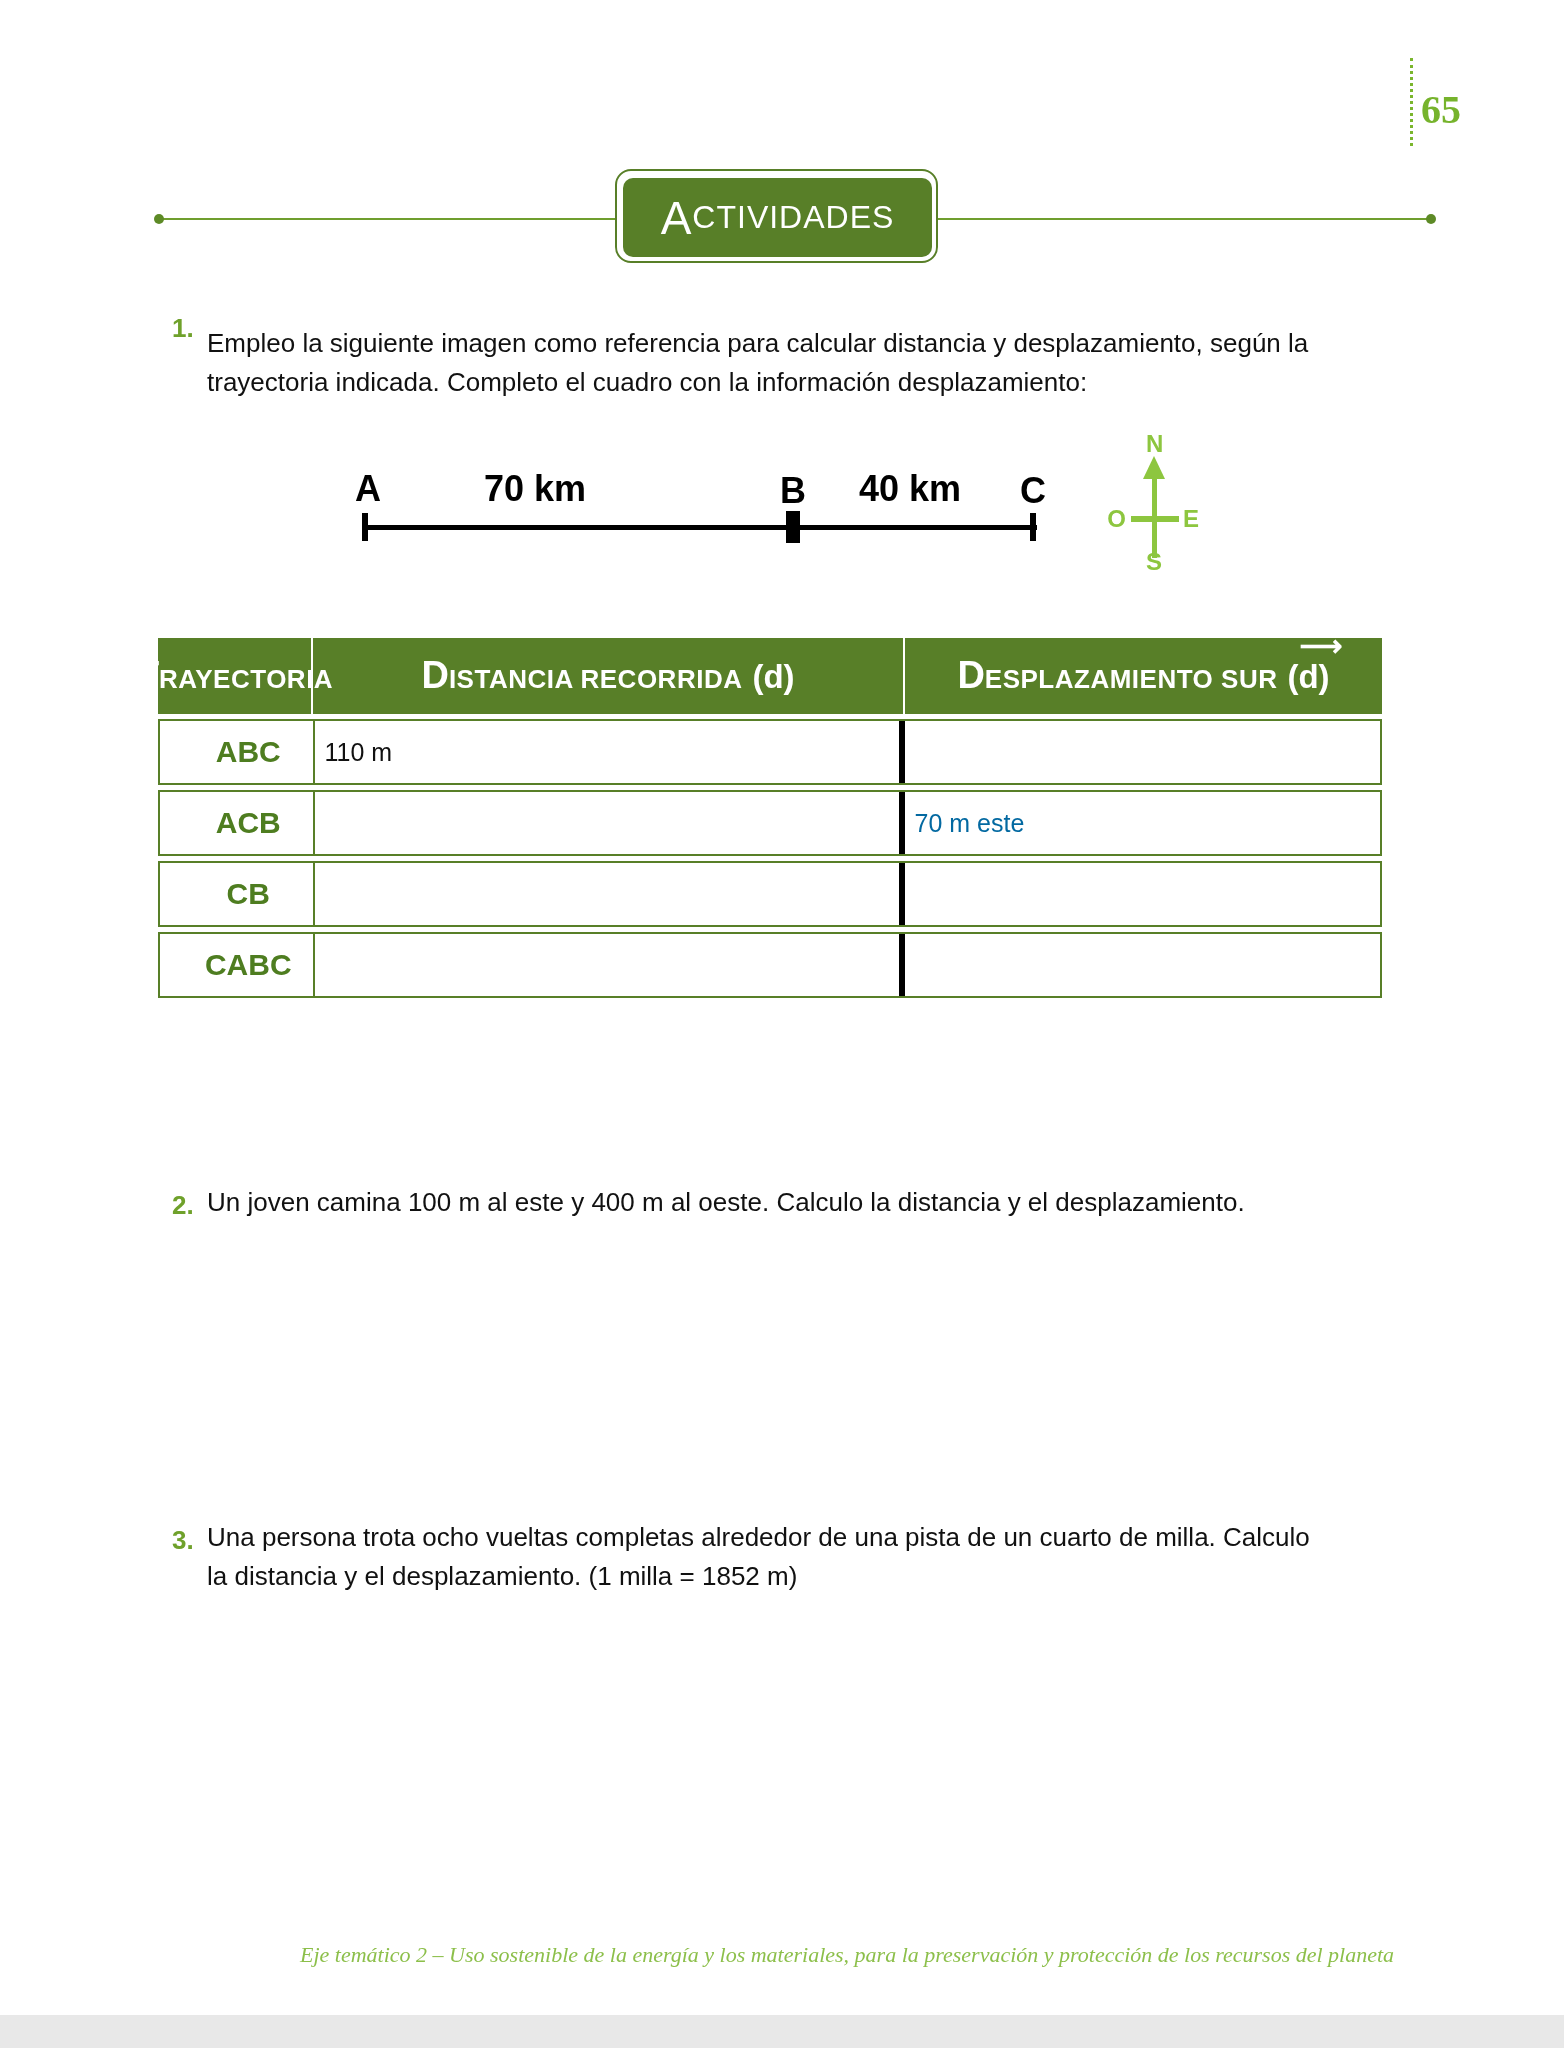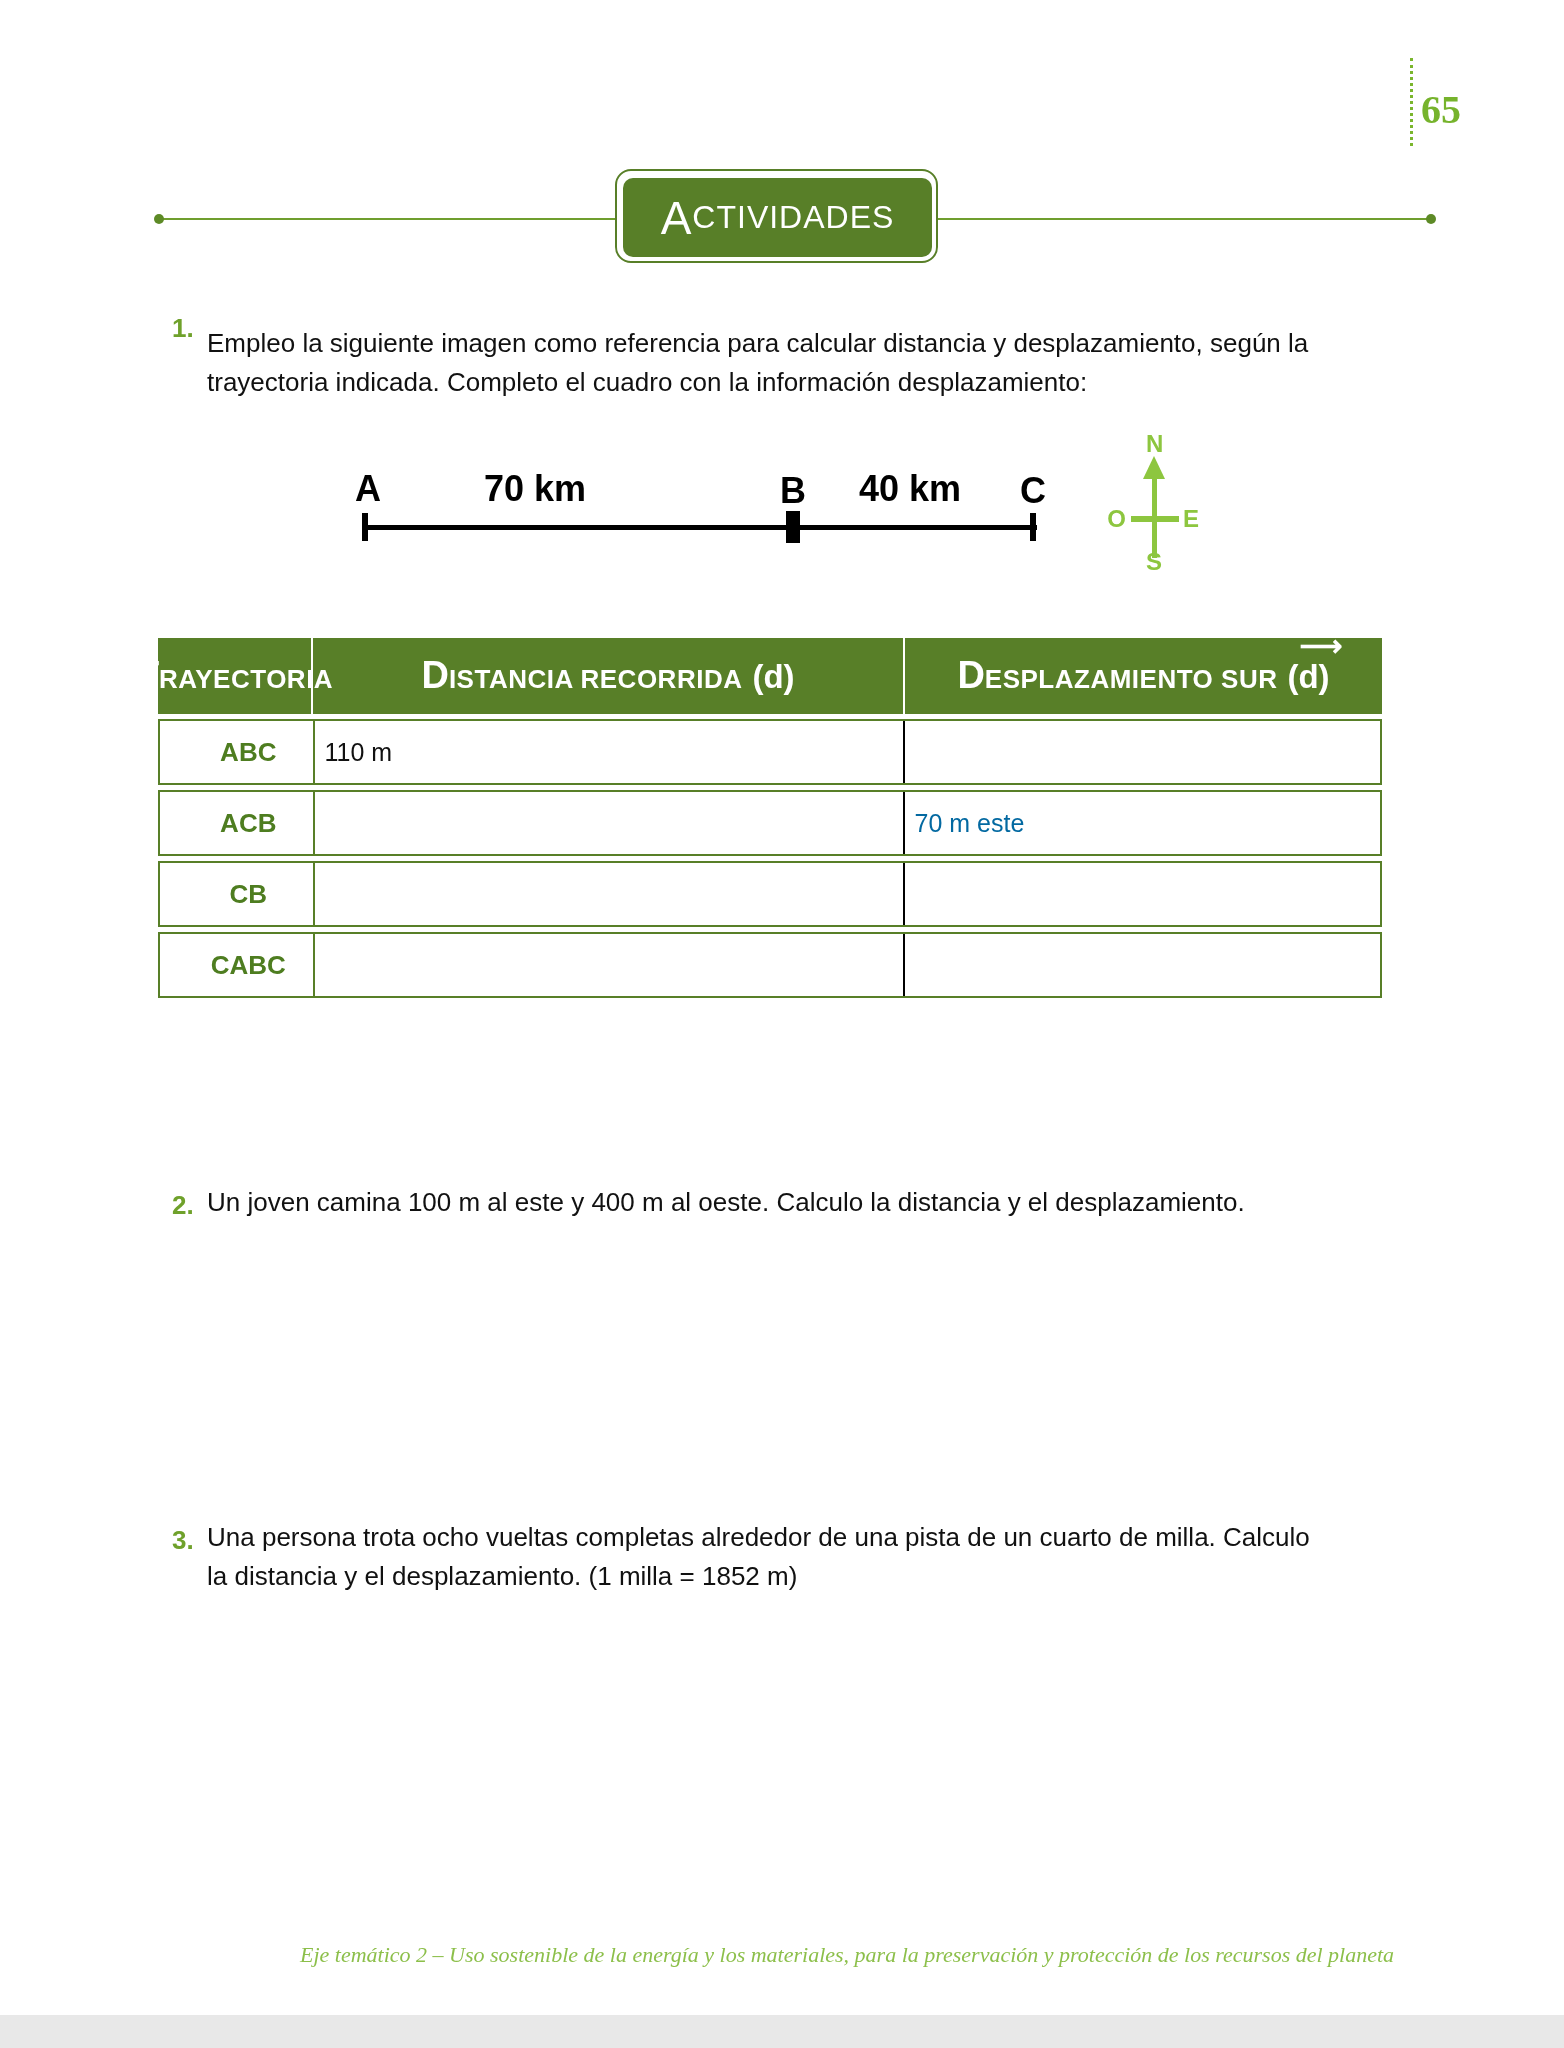--- a/index.html
+++ b/index.html
@@ -49,22 +49,22 @@
   .thead .hc { display:flex; align-items:baseline; justify-content:center; padding-top:16px; }
   .thead .hc1 { width:155px; border-right:2px solid #ffffff; }
   .thead .hc2 { width:592px; border-right:2px solid #ffffff; }
   .thead .hc3 { width:477px; }
   .hd-init { font-size:38px; font-weight:bold; }
   .hd-rest { font-size:26px; font-weight:bold; letter-spacing:.5px; }
   .hd-sym  { font-size:33px; font-weight:bold; margin-left:10px; position:relative; }
   .vec-arrow { position:absolute; left:12px; top:-30px; font-size:30px; font-weight:bold; color:#fff; }
   .trow { display:flex; height:66px; border:2px solid #587f28; margin-top:5px; background:#fff; }
   .trow .c { display:flex; align-items:center; }
-  .trow .c1 { width:155px; justify-content:center; border-right:2px solid #587f28; font-size:26px; font-weight:bold; color:#4e7d20;padding-left:24px; }
-  .trow .c2 { width:592px; padding-left:10px; border-right:2px solid #000000; font-size:25px; color:#111; }
+  .trow .c1 { width:155px; justify-content:center; border-right:2px solid #587f28; font-size:30px; font-weight:bold; color:#4e7d20;padding-left:24px; }
+  .trow .c2 { width:592px; padding-left:10px; border-right:6px solid #000000; font-size:25px; color:#111; }
   .trow .c3 { width:477px; padding-left:10px; font-size:25px; color:#0369a1; }
 
   
   .footer { position:absolute; left:300px; top:1942px; width:1140px; font-family:"Liberation Serif", serif; font-style:italic; font-size:22px; color:#8cbf4a; white-space:nowrap; }
 </style>
 </head>
 <body>
 
 <div class="page">
 

